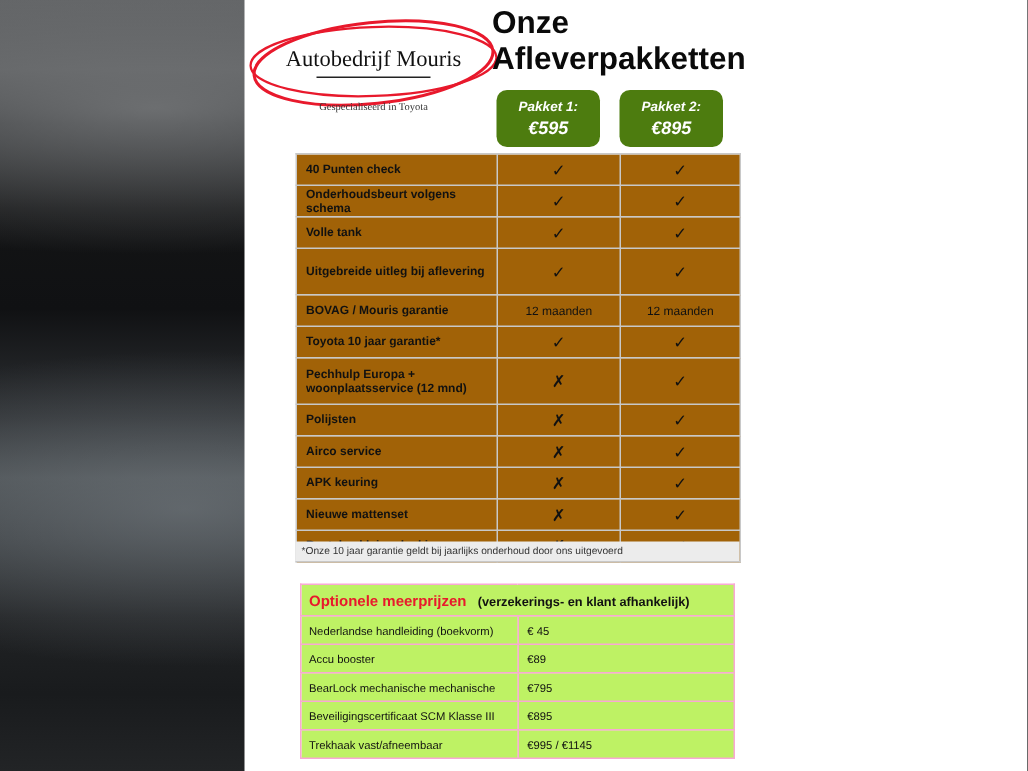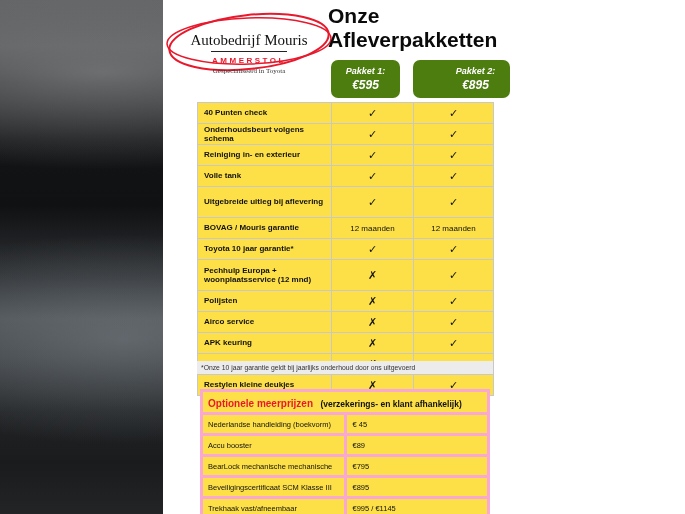--- a/index.html
+++ b/index.html
@@ -41,46 +41,46 @@
     position:absolute; left:165px; top:4px; width:180px; margin:0;
     font-size:21px; line-height:1.15; font-weight:bold; color:#0a0a0a;
   }
   
   .badge {
     position:absolute; top:60px; width:69px; height:38px; border-radius:7px;
     background:#4d7c0f; color:#fff; display:flex; flex-direction:column;
     align-items:center; justify-content:center; gap:2px;font-style:italic;
   }
   .badge.b1 { left:168px; }
-  .badge.b2 { left:250px;padding-left:28px; }
+  .badge.b2 { left:250px; }
   .badge .blabel { font-size:9px; font-weight:bold; }
   .badge .bprice { font-size:12px; font-weight:bold; }
   
   table { border-collapse:collapse; }
   .features {
     position:absolute; left:34px; top:102px; width:296px; table-layout:fixed;
   }
-  .features td { border:1px solid #c8c8c8; height:18px; background:#fde047; }
+  .features td { border:1px solid #c8c8c8; height:18px; background:#a16207; }
   .features td.fname {
     width:134px; padding:0 3px 0 6px; font-size:8px; font-weight:bold; color:#111; line-height:1.15;
   }
   .features td.fval { text-align:center; font-size:8px; color:#111; }
   .features td.fval.glyph { font-size:11px; }
   .features tr.tall td { height:28px;margin-left:44px; }
   .features col.c1 { width:134px; } .features col.c2 { width:82px; } .features col.c3 { width:80px; }
   
   .footnote {
     position:absolute; left:34px; top:361px; width:292px; height:13px;
     background:#ececec; font-size:6.8px; color:#333; line-height:13px; padding-left:4px;
   }
   
   .options {
     position:absolute; left:37px; top:389px; width:290px; table-layout:fixed;
   }
-  .options td, .options th { border:3px solid #f9a8d4; background:#fde047; }
+  .options td, .options th { border:1px solid #f9a8d4; background:#bef264; }
   .options th.ohead { height:17px; text-align:left; padding-left:5px; }
   .ohead .otitle { color:#e8192c; font-size:10px; font-weight:bold; }
   .ohead .osub { color:#111; font-size:8.5px; font-weight:bold; margin-left:3px; }
   .options td { height:16px; font-size:7.5px; color:#111; }
   .options td.oname { width:157px; padding-left:5px; }
   .options td.oprice { width:133px; padding-left:6px; }
 </style>
 </head>
 <body>
 
@@ -89,21 +89,20 @@
 
   <div class="panel">
 
     <div class="logo">
       <svg width="172" height="72" viewBox="0 0 172 72">
         <ellipse cx="86" cy="36" rx="80" ry="27" fill="none" stroke="#e8192c" stroke-width="2" transform="rotate(-6 86 36)"></ellipse>
         <ellipse cx="86" cy="35" rx="82" ry="23" fill="none" stroke="#e8192c" stroke-width="1.5" transform="rotate(-2 86 35)"></ellipse>
       </svg>
       <div class="logo-name">Autobedrijf Mouris</div>
       <div class="logo-underline"></div>
-      <div class="logo-city">AMMERSTOL</div>
       <div class="logo-tagline">Gespecialiseerd in Toyota</div>
     </div>
 
     <h1 class="title">Onze Afleverpakketten</h1>
 
     <div class="badge b1">
       <span class="blabel">Pakket 1:</span>
       <span class="bprice">€595</span>
     </div>
     <div class="badge b2">
@@ -118,25 +117,20 @@
           <col class="c3">
         </colgroup>
       <tbody>
           <tr>
             <td class="fname">40 Punten check</td>
             <td class="fval glyph">✓</td>
             <td class="fval glyph">✓</td>
           </tr>
           <tr>
             <td class="fname">Onderhoudsbeurt volgens schema</td>
-            <td class="fval glyph">✓</td>
-            <td class="fval glyph">✓</td>
-          </tr>
-          <tr>
-            <td class="fname">Reiniging in- en exterieur</td>
             <td class="fval glyph">✓</td>
             <td class="fval glyph">✓</td>
           </tr>
           <tr>
             <td class="fname">Volle tank</td>
             <td class="fval glyph">✓</td>
             <td class="fval glyph">✓</td>
           </tr>
           <tr class="tall">
             <td class="fname">Uitgebreide uitleg bij aflevering</td>

